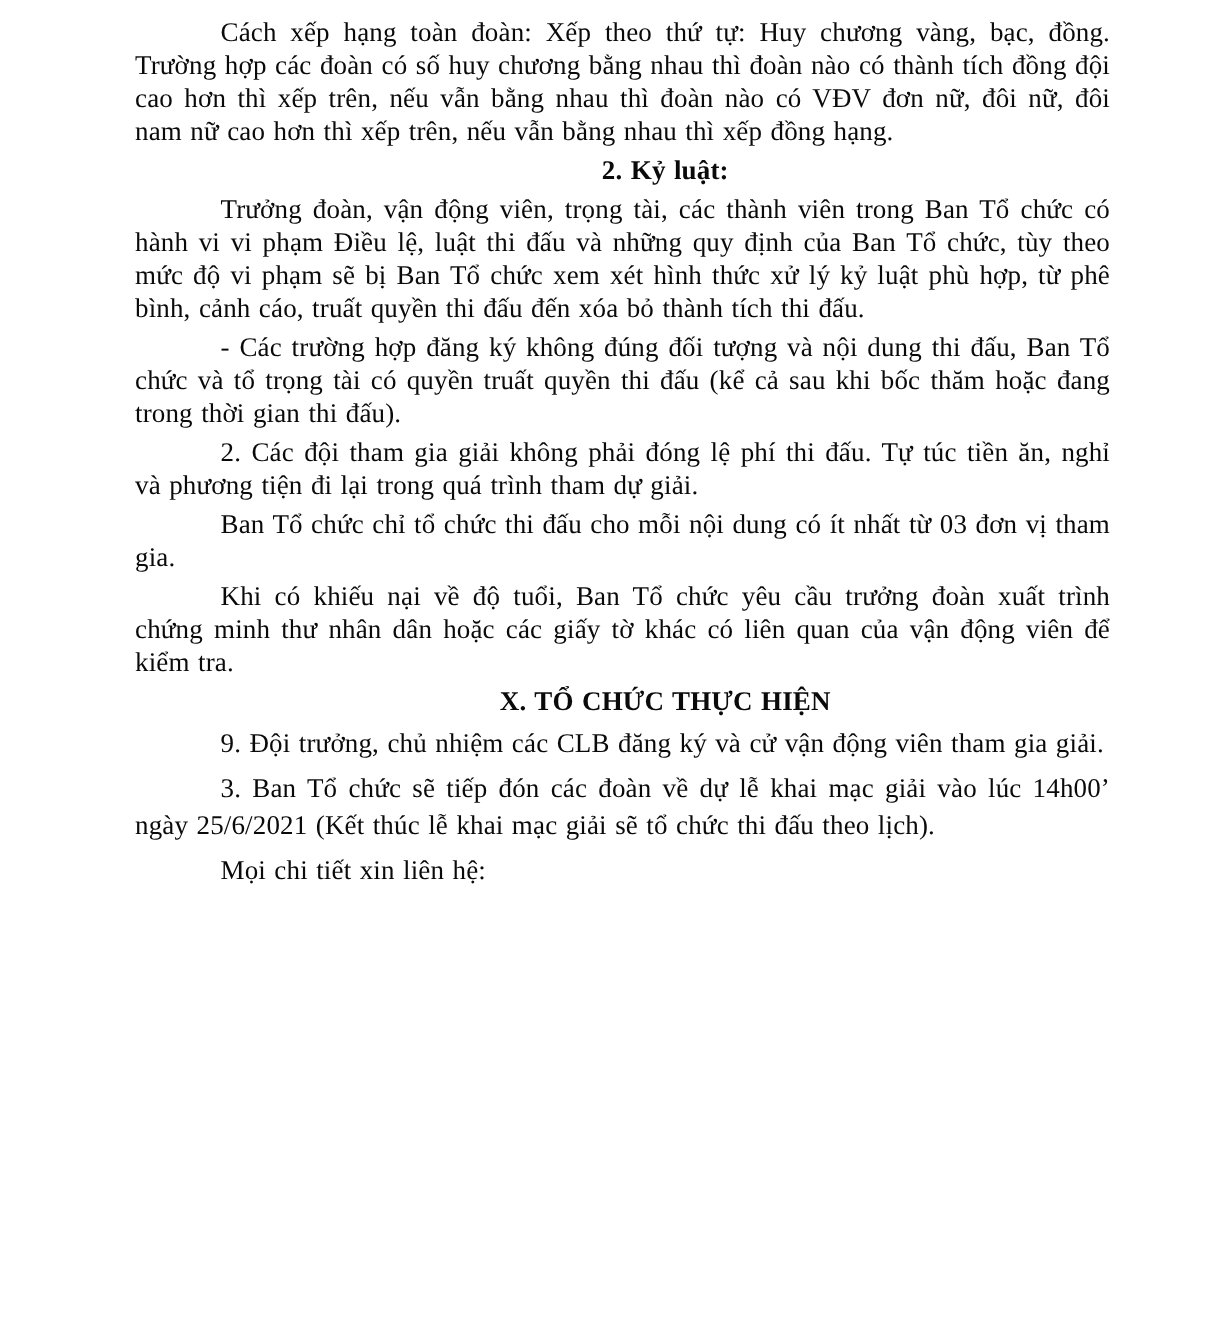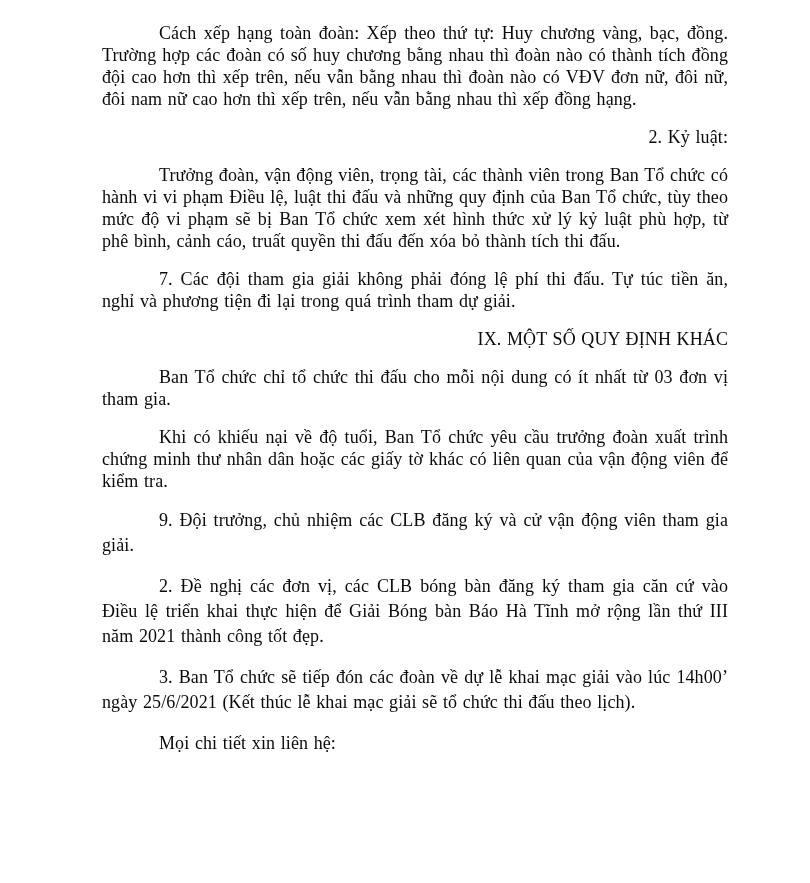--- a/index.html
+++ b/index.html
@@ -15,47 +15,47 @@
     color: #0a0a0a;
     font-family: "Liberation Serif", "DejaVu Serif", serif;
     box-sizing: border-box;
     padding: 6px 66px 10px 86px;
     overflow: hidden;
   }
   .doc-body {
     width: 100%;
   }
   .para {
-    margin: 16px;
+    margin: 4px;
     font-size: 18px;
     line-height: 22px;
     text-align: justify;
     text-indent: 57px;
     letter-spacing: 0.1px;
     word-spacing: 1px;
   }
   .heading {
-    font-weight: normal;
-    text-align: right;
+    font-weight: bold;
+    text-align: center;
   }
   .spaced {
     line-height: 25px;
     margin-top: 5px;
   }
 </style>
 </head>
 <body>
 
 <div class="page">
   <div class="doc-body">
     <p class="para">Cách xếp hạng toàn đoàn: Xếp theo thứ tự: Huy chương vàng, bạc, đồng. Trường hợp các đoàn có số huy chương bằng nhau thì đoàn nào có thành tích đồng đội cao hơn thì xếp trên, nếu vẫn bằng nhau thì đoàn nào có VĐV đơn nữ, đôi nữ, đôi nam nữ cao hơn thì xếp trên, nếu vẫn bằng nhau thì xếp đồng hạng.</p>
     <p class="para heading">2. Kỷ luật:</p>
     <p class="para">Trưởng đoàn, vận động viên, trọng tài, các thành viên trong Ban Tổ chức có hành vi vi phạm Điều lệ, luật thi đấu và những quy định của Ban Tổ chức, tùy theo mức độ vi phạm sẽ bị Ban Tổ chức xem xét hình thức xử lý kỷ luật phù hợp, từ phê bình, cảnh cáo, truất quyền thi đấu đến xóa bỏ thành tích thi đấu.</p>
-    <p class="para">7. Các đội tham gia giải không phải đóng lệ phí thi đấu. Tự túc tiền ăn, nghỉ và phương tiện đi lại trong quá trình tham dự giải.</p>
-    <p class="para heading">IX. MỘT SỐ QUY ĐỊNH KHÁC</p>
+    <p class="para">- Các trường hợp đăng ký không đúng đối tượng và nội dung thi đấu, Ban Tổ chức và tổ trọng tài có quyền truất quyền thi đấu (kể cả sau khi bốc thăm hoặc đang trong thời gian thi đấu).</p>
+    <p class="para">2. Các đội tham gia giải không phải đóng lệ phí thi đấu. Tự túc tiền ăn, nghỉ và phương tiện đi lại trong quá trình tham dự giải.</p>
     <p class="para">Ban Tổ chức chỉ tổ chức thi đấu cho mỗi nội dung có ít nhất từ 03 đơn vị tham gia.</p>
     <p class="para">Khi có khiếu nại về độ tuổi, Ban Tổ chức yêu cầu trưởng đoàn xuất trình chứng minh thư nhân dân hoặc các giấy tờ khác có liên quan của vận động viên để kiểm tra.</p>
+    <p class="para heading">X. TỔ CHỨC THỰC HIỆN</p>
     <p class="para spaced">9. Đội trưởng, chủ nhiệm các CLB đăng ký và cử vận động viên tham gia giải.</p>
-    <p class="para spaced">2. Đề nghị các đơn vị, các CLB bóng bàn đăng ký tham gia căn cứ vào Điều lệ triển khai thực hiện để Giải Bóng bàn Báo Hà Tĩnh mở rộng lần thứ III năm 2021 thành công tốt đẹp.</p>
     <p class="para spaced">3. Ban Tổ chức sẽ tiếp đón các đoàn về dự lễ khai mạc giải vào lúc 14h00’ ngày 25/6/2021 (Kết thúc lễ khai mạc giải sẽ tổ chức thi đấu theo lịch).</p>
     <p class="para spaced">Mọi chi tiết xin liên hệ:</p>
   </div>
 </div>
 
 </body></html>

